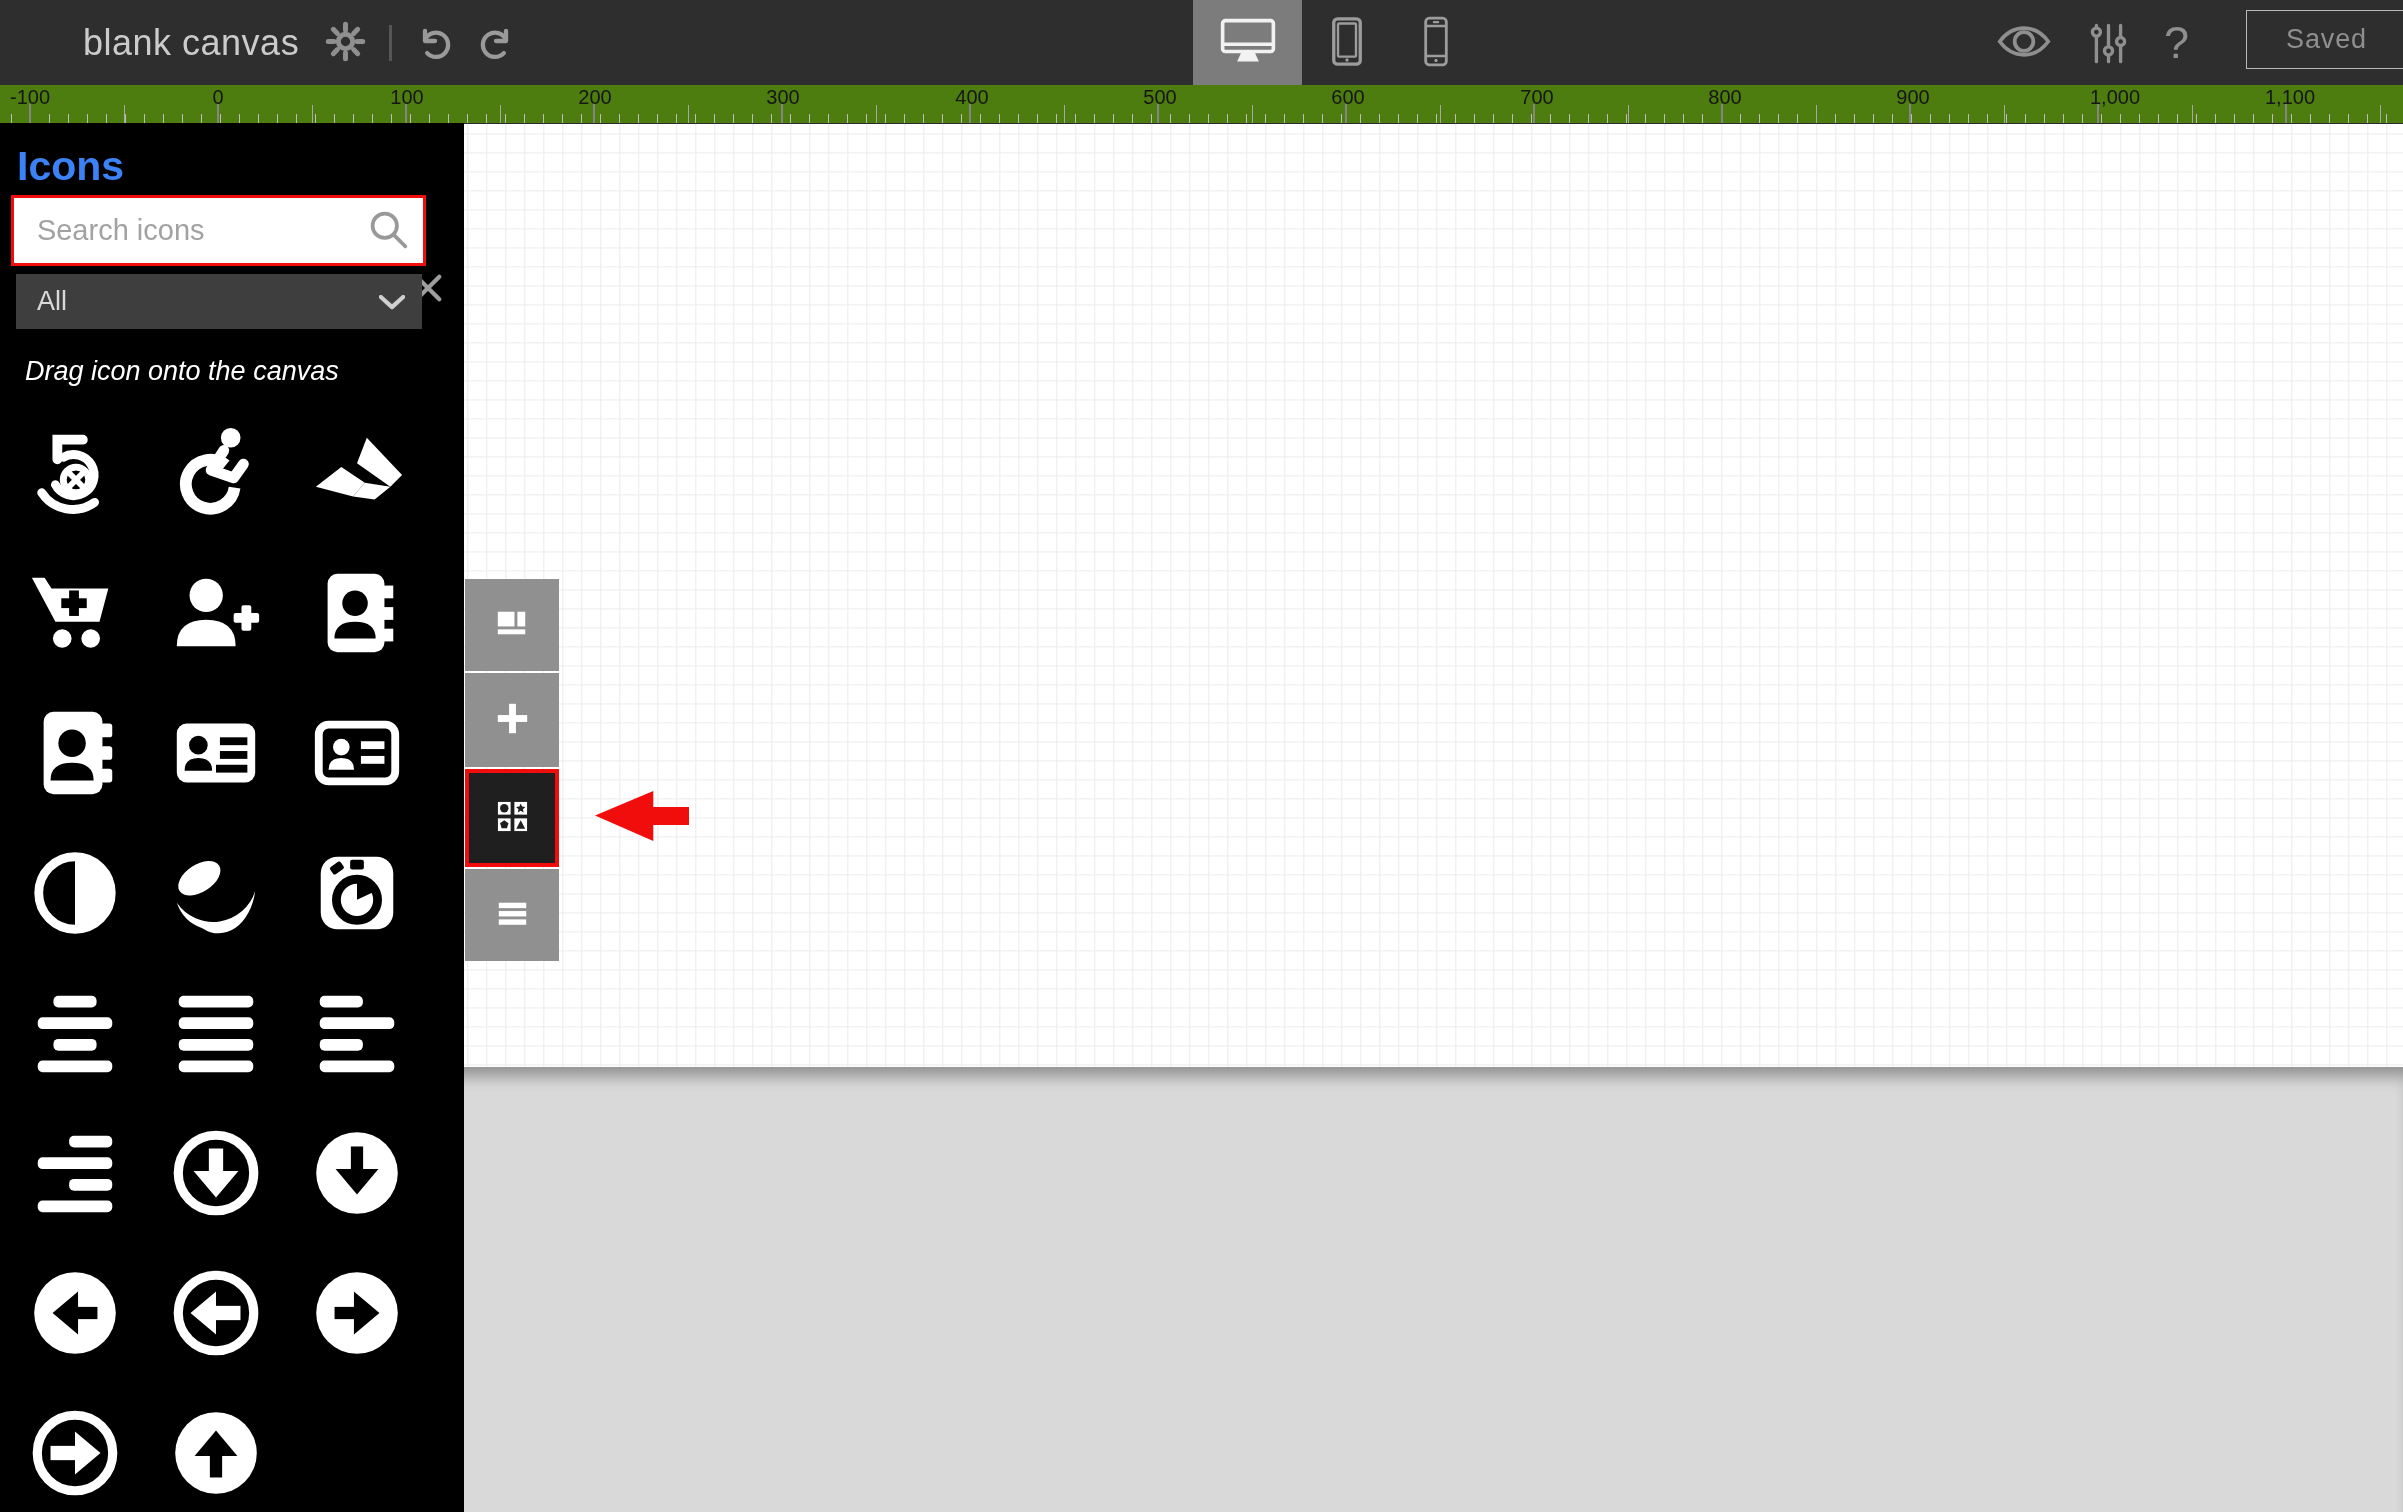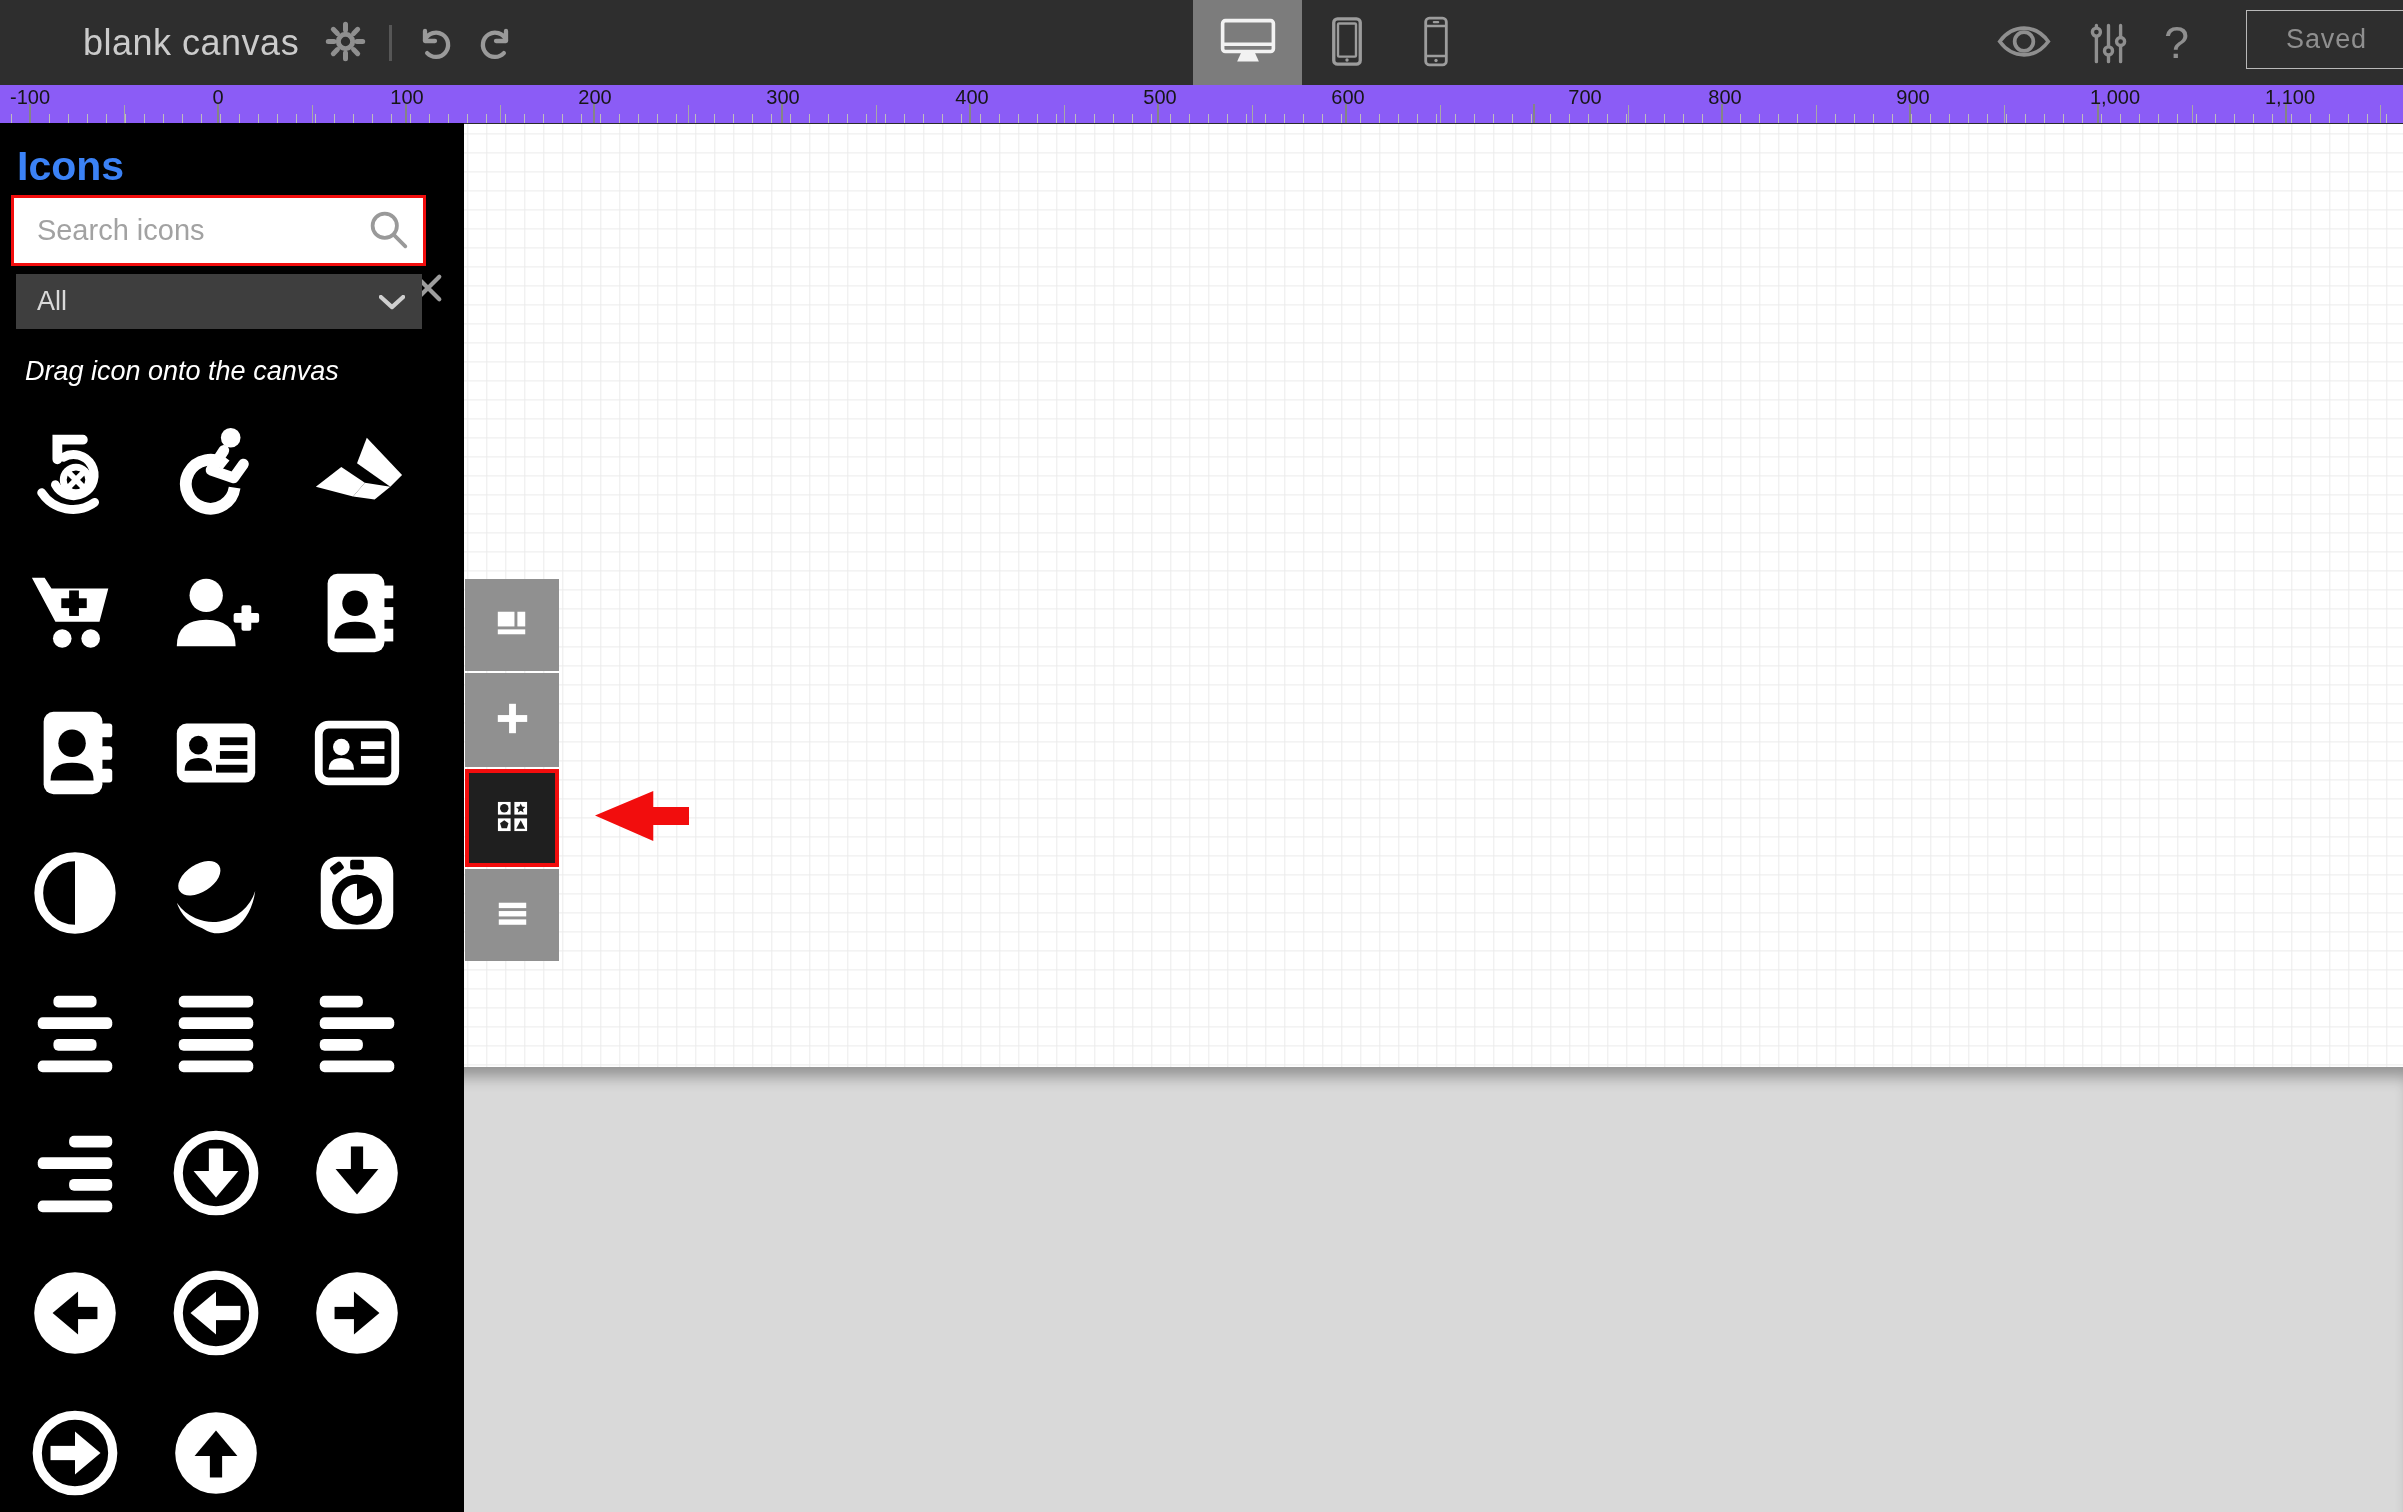--- a/index.html
+++ b/index.html
@@ -17,21 +17,21 @@
   .tb-center{position:absolute;left:1193px;top:0;height:85px;display:flex}
   .device-btn{height:85px;width:89px;display:flex;align-items:center;justify-content:center}
   .device-btn.active{width:109px;background:#7c7c7c}
   .tb-right-icon{position:absolute;top:0;height:85px;display:flex;align-items:center}
   .eye-btn{left:1996px}.sliders-btn{left:2087px}.help-btn{left:2164px}
   .help-glyph{font-size:45px;font-weight:500;color:#8f8f8f}
   .saved-btn{position:absolute;left:2246px;top:10.4px;width:160px;height:59px;border:1.9px solid #b9b9b9;border-right:none;
     color:#8f8f8f;font-size:27px;display:flex;align-items:center;justify-content:center;letter-spacing:0.9px;background:#2e2e2e}
 
   
-  .ruler{position:absolute;top:85px;left:0;width:2403px;height:39px;background:#8b5cf6;border-bottom:1.9px solid #2b2b2b;z-index:40}
+  .ruler{position:absolute;top:85px;left:0;width:2403px;height:39px;background:#4d7c0f;border-bottom:1.9px solid #2b2b2b;z-index:40}
   .ruler-label{position:absolute;top:0.9px;transform:translateX(-50%);font-size:20px;color:#161616}
   .ruler-ticks{position:absolute;bottom:0;left:0;width:2403px;height:19px;
     background-image:
       repeating-linear-gradient(90deg,#858585 0 1.9px,transparent 1.9px 188px),
       repeating-linear-gradient(90deg,#a8a8a8 0 0.9px,transparent 0.9px 94px),
       repeating-linear-gradient(90deg,#bdbdbd 0 0.9px,transparent 0.9px 19px);
     background-size:2448px 19px,2448px 18px,2448px 9.4px;
     background-position:29px bottom,30px bottom,11.3px bottom;
     background-repeat:no-repeat}
 
@@ -168,21 +168,21 @@
 <div class="ruler">
   <div class="ruler-labels" id="ruler-labels">
       <span class="ruler-label" style="left: 30px;">-100</span>
       <span class="ruler-label" style="left: 218px;">0</span>
       <span class="ruler-label" style="left: 407px;">100</span>
       <span class="ruler-label" style="left: 595px;">200</span>
       <span class="ruler-label" style="left: 783px;">300</span>
       <span class="ruler-label" style="left: 972px;">400</span>
       <span class="ruler-label" style="left: 1160px;">500</span>
       <span class="ruler-label" style="left: 1348px;">600</span>
-      <span class="ruler-label" style="left: 1537px; margin-left: 48px;">700</span>
+      <span class="ruler-label" style="left: 1537px;">700</span>
       <span class="ruler-label" style="left: 1725px;">800</span>
       <span class="ruler-label" style="left: 1913px;">900</span>
       <span class="ruler-label" style="left: 2102px; margin-left: 13px;">1,000</span>
       <span class="ruler-label" style="left: 2290px;">1,100</span>
     </div>
   <div class="ruler-ticks"></div>
 </div>
 
 <div class="canvas">
   <div class="offpage">

